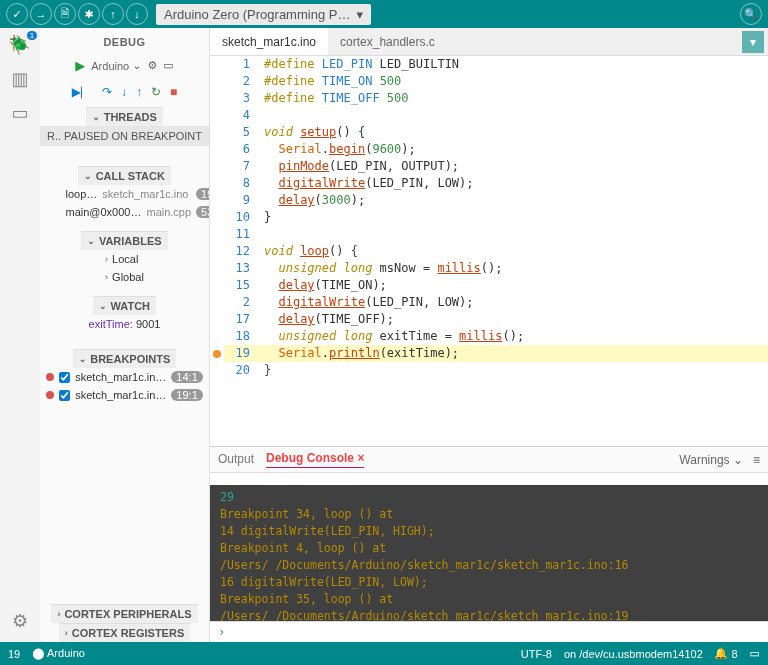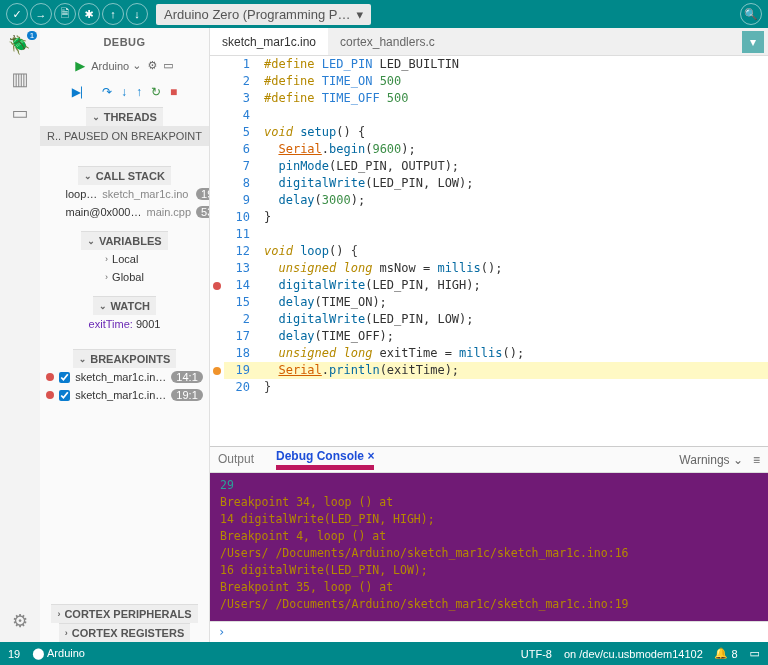--- a/index.html
+++ b/index.html
@@ -46,29 +46,29 @@
 .bp-col .dot { width: 8px; height: 8px; border-radius: 50%; }
 .bp-col .red { background: #d9534f; }
 .bp-col .orange { background: #f0932b; }
 .gutter { width: 36px; text-align: right; padding-right: 10px; color: #2a7fd4; }
 .code-txt { flex: 1; white-space: pre; padding-left: 4px; }
 .hl-line .code-txt, .hl-line .gutter { background: #fff9c4; }
 .tok-pp { color: #b58900; }
 .tok-def { color: #2a7fd4; }
 .tok-num { color: #3c8e47; }
 .tok-kw { color: #b58900; font-style: italic; }
-.tok-lib { color: #d35f00; text-decoration: underline; }
-.tok-fn { color: #0369a1; }
+.tok-lib { color: #d35f00; }
+.tok-fn { color: #c2410c; text-decoration: underline; }
 .tok-punc { color: #444; }
 .bottom-panel { height: 196px; border-top: 1px solid #ccc; display: flex; flex-direction: column; }
-.bottom-tabs { display: flex; align-items: center; height: 26px; padding: 0 8px; gap: 22px; border-bottom: 1px solid #ddd; background: #fafafa; }
+.bottom-tabs { display: flex; align-items: center; height: 26px; padding: 0 8px; gap: 12px; border-bottom: 1px solid #ddd; background: #fafafa; }
 .btab { color: #777; cursor: pointer; padding-bottom: 2px; }
-.btab.active { color: #1d4ed8; font-weight: 600; border-bottom: 5px solid #be185d; }
+.btab.active { color: #ef4444; font-weight: 600; border-bottom: 1px solid #be185d; }
 .bottom-right { margin-left: auto; display: flex; align-items: center; gap: 10px; color: #666; }
-.console { flex: 1; overflow: auto; font-family: Menlo, Consolas, monospace; font-size: 11.5px; line-height: 17px; padding: 4px 10px; background: #701a75; }
+.console { flex: 1; overflow: auto; font-family: Menlo, Consolas, monospace; font-size: 11.5px; line-height: 17px; padding: 4px 10px; background: #404040; margin-top: 12px; }
 .cy { color: #b58900; }
 .cc { color: #2aa198; }
 .console-prompt { border-top: 1px solid #ddd; padding: 3px 8px; color: #2a7fd4; font-family: Menlo, monospace; }
 .status-bar { height: 23px; background: #00888a; color: #fff; display: flex; align-items: center; font-size: 11px; padding: 0 8px; gap: 12px; }
 .status-spacer { flex: 1; }
 .bell { display: flex; align-items: center; gap: 3px; }
 </style>
 </head>
 <body>
 
@@ -267,27 +267,20 @@
             <span class="bp-col"></span>
             <span class="gutter">12</span>
             <span class="code-txt"><span class="tok-kw">void</span> <span class="tok-fn">loop</span>() <span class="tok-punc">{</span></span>
           </div>
           <div class="code-line ">
             <span class="bp-col"></span>
             <span class="gutter">13</span>
             <span class="code-txt">  <span class="tok-kw">unsigned</span> <span class="tok-kw">long</span> msNow = <span class="tok-fn">millis</span>();</span>
           </div>
           <div class="code-line ">
-            <span class="bp-col">
-              <span class="dot red"></span>
-            </span>
-            <span class="gutter">14</span>
-            <span class="code-txt">  <span class="tok-fn">digitalWrite</span>(LED_PIN, HIGH);</span>
-          </div>
-          <div class="code-line ">
             <span class="bp-col"></span>
             <span class="gutter">15</span>
             <span class="code-txt">  <span class="tok-fn">delay</span>(TIME_ON);</span>
           </div>
           <div class="code-line ">
             <span class="bp-col"></span>
             <span class="gutter">2</span>
             <span class="code-txt">  <span class="tok-fn">digitalWrite</span>(LED_PIN, LOW);</span>
           </div>
           <div class="code-line ">

